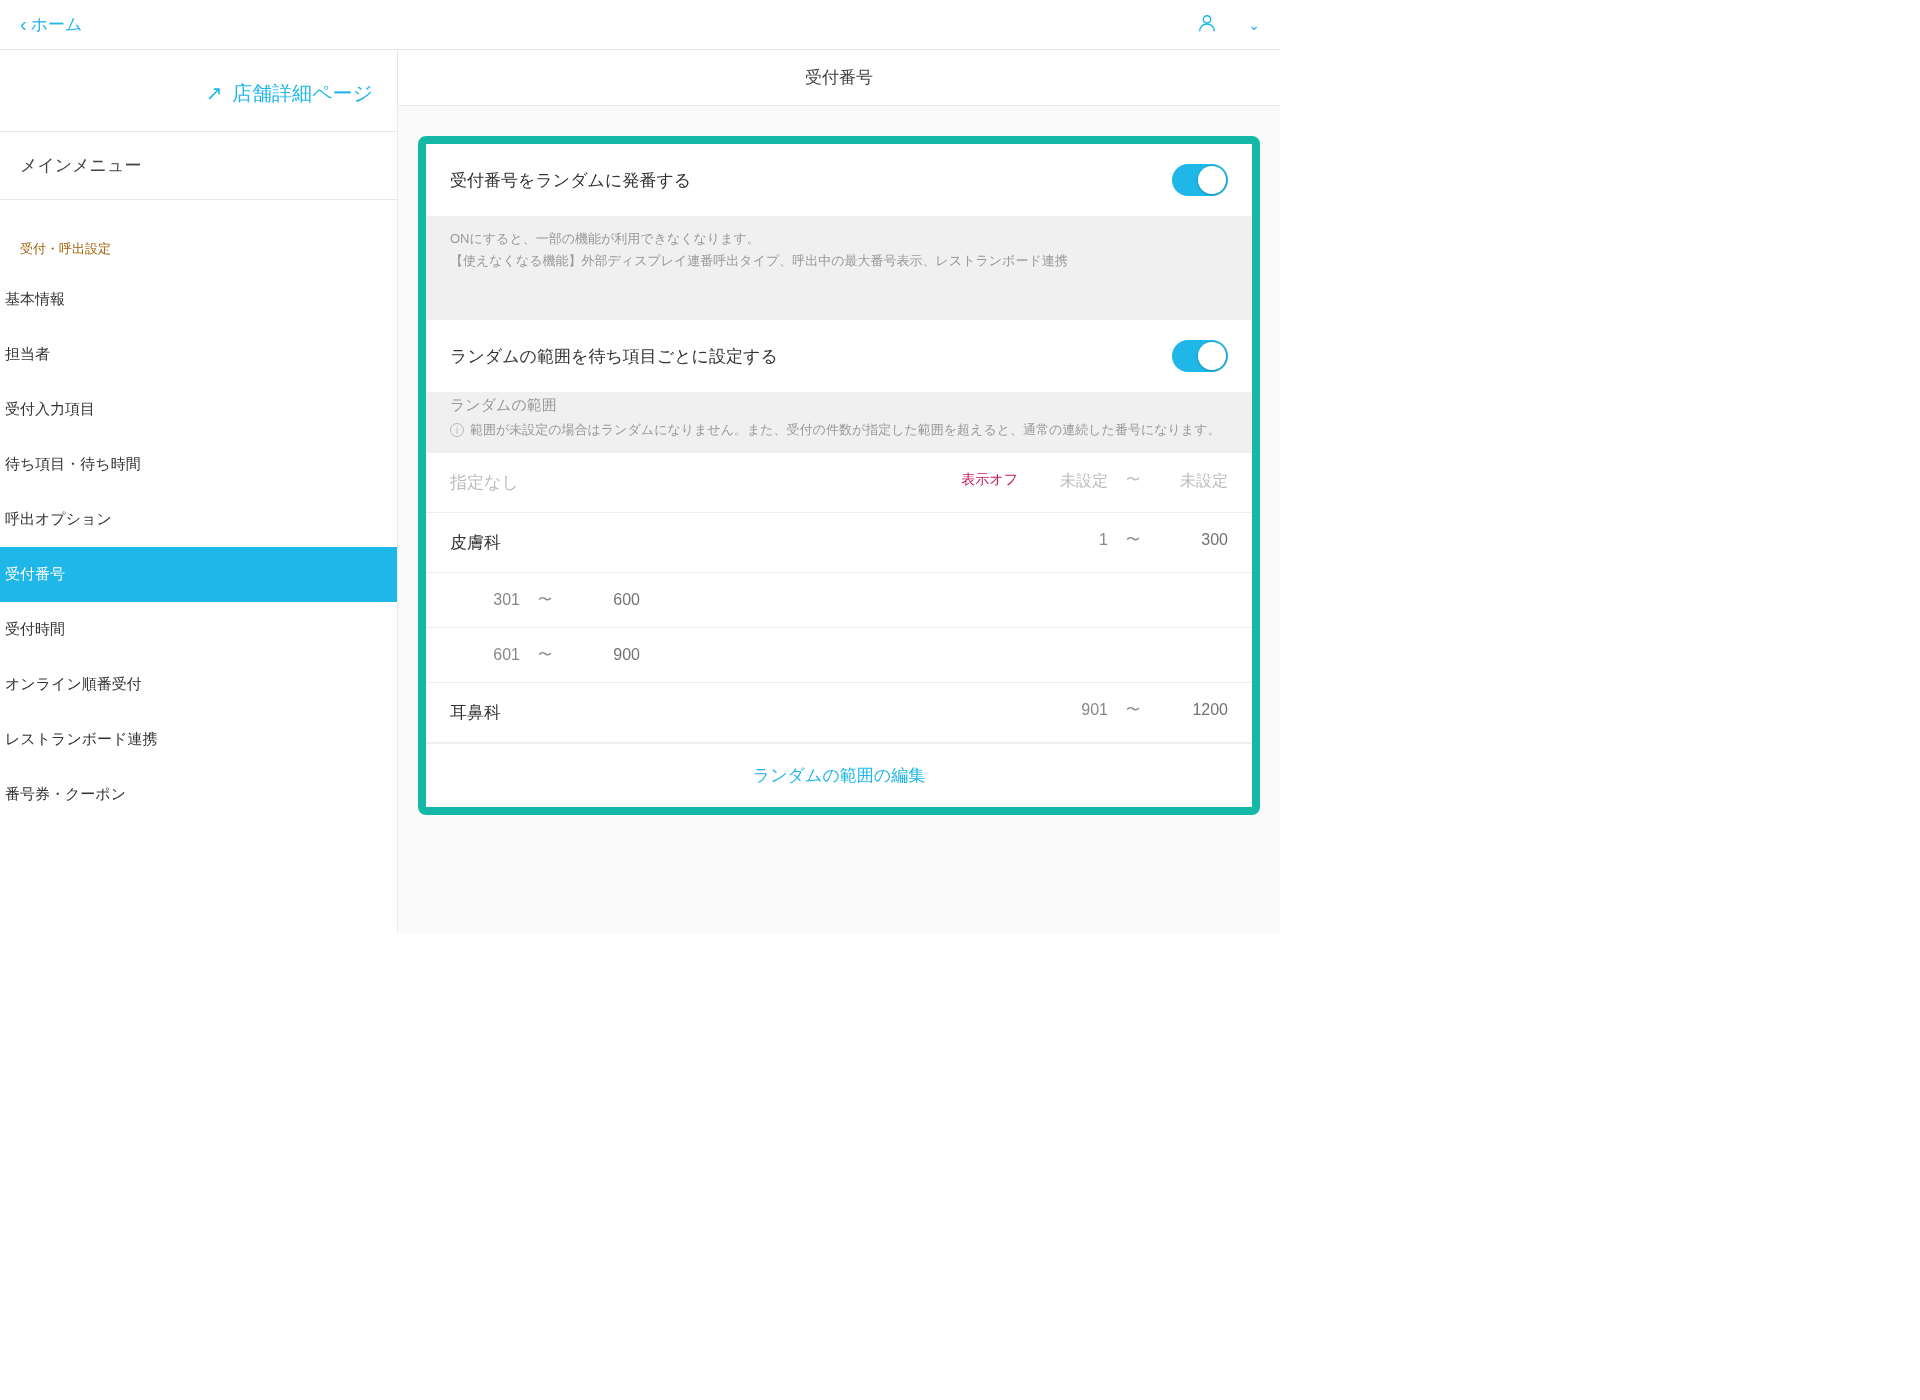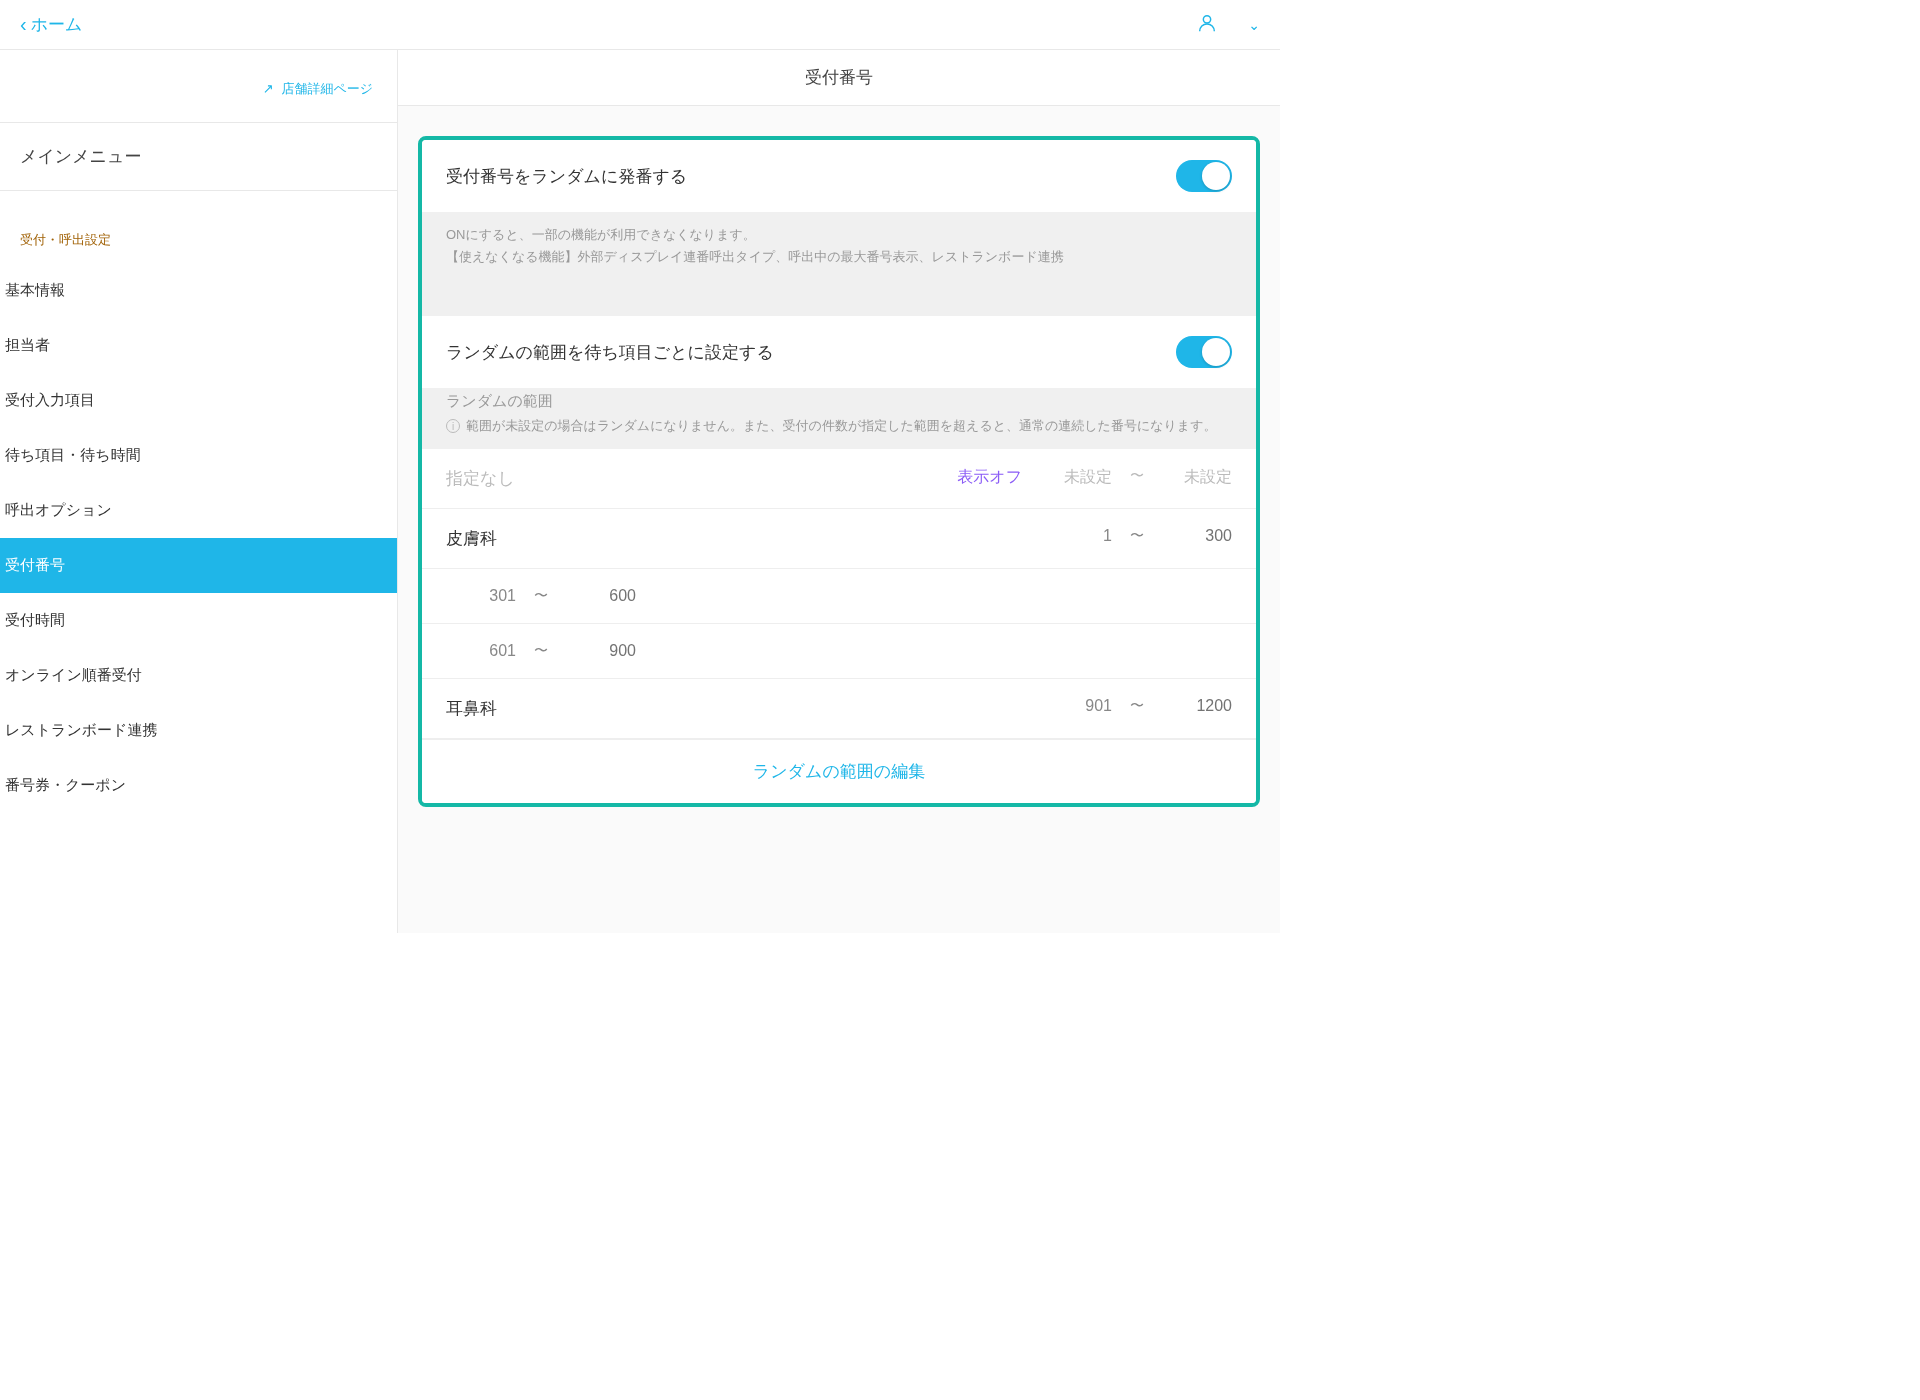--- a/index.html
+++ b/index.html
@@ -45,21 +45,21 @@
     }
     .sidebar {
       width: 398px;
       border-right: 1px solid #e8e8e8;
       overflow-y: auto;
     }
     .shop-detail-link {
       text-align: right;
       padding: 30px 24px 24px;
       color: #1fb6e8;
-      font-size: 13px;
+      font-size: 20px;
       border-bottom: 1px solid #e8e8e8;
       cursor: pointer;
     }
     .shop-detail-link .ext-icon { margin-right: 4px; }
     .main-menu-label {
       padding: 22px 20px;
       font-size: 17px;
       color: #444;
       border-bottom: 1px solid #e8e8e8;
     }
@@ -88,21 +88,21 @@
       display: flex;
       align-items: center;
       justify-content: center;
       font-size: 17px;
       color: #444;
       background: #fff;
       border-bottom: 1px solid #e8e8e8;
     }
     .highlight-frame {
       margin: 30px 20px 20px;
-      border: 4px solid #14b8a6;
+      border: 8px solid #14b8a6;
       border-radius: 8px;
       background: #f0f0f0;
       overflow: hidden;
     }
     .setting-row {
       background: #fff;
       padding: 20px 24px;
       display: flex;
       align-items: center;
       justify-content: space-between;
@@ -142,22 +142,22 @@
       background: #fff;
       padding: 18px 24px;
       display: flex;
       font-size: 17px;
       border-bottom: 1px solid #eee;
     }
     .range-row:last-of-type { border-bottom: none; }
     .range-row.disabled { color: #bbb; }
     .range-name { flex: 1; }
     .range-off {
-      font-size: 16px;
-      color: #8b5cf6;
+      font-size: 14px;
+      color: #be185d;
       margin-right: 20px;
     }
     .range-min {
       width: 70px;
       text-align: right;
       color: #888;
       font-size: 16px;
     }
     .range-tilde {
       width: 50px;

